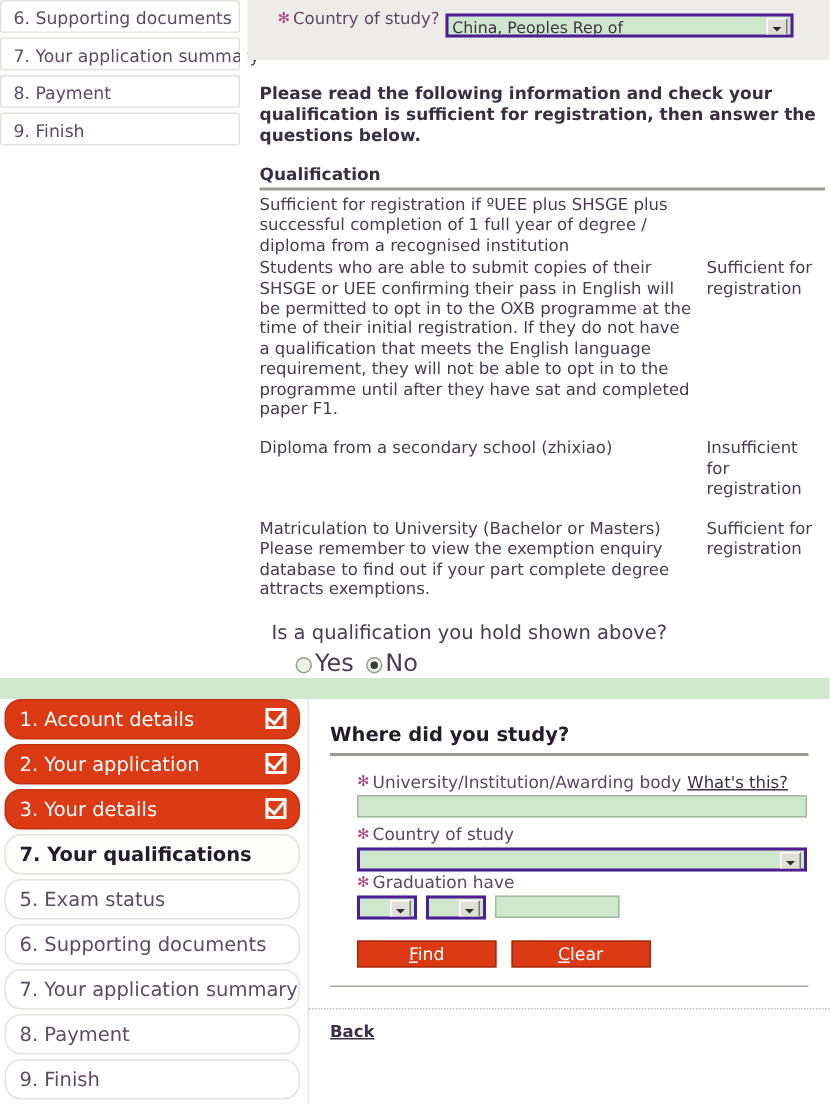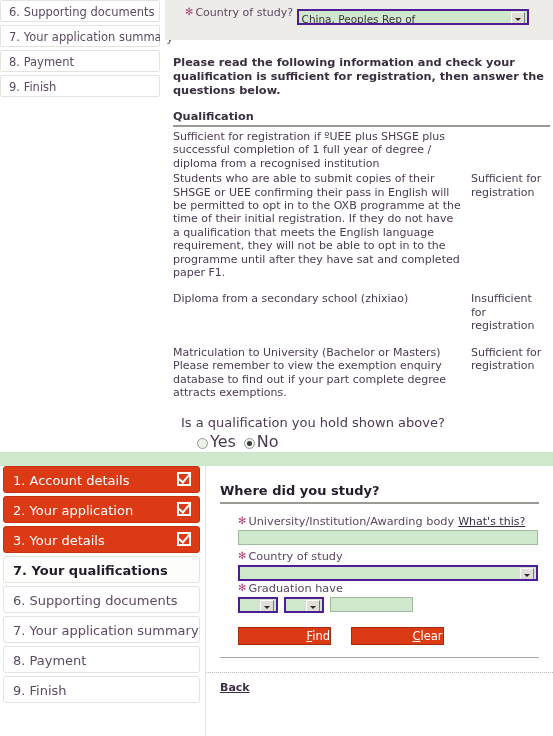--- a/index.html
+++ b/index.html
@@ -220,21 +220,21 @@
     position: absolute;
     left: 3px; top: 0;
     width: 197px;
   }
   .step {
     height: 27px;
     line-height: 27px;
     margin-bottom: 3px;
     padding-left: 9px;
     font-size: 13px;
-    border-radius: 3px;
+    border-radius: 11px;
     box-sizing: border-box;
     position: relative;
     white-space: nowrap;
   }
   .step.done {
     background: #dc3a14;
     color: #ffffff;
     border: 1px solid #c5310f;
   }
   .step.current {
@@ -313,23 +313,22 @@
   #institution-input { width: 300px; }
   #country-select-bottom { width: 300px; }
   .date-row { display: flex; gap: 6px; margin-top: 2px; }
   .small-select { width: 40px; }
   .year-input { width: 83px; height: 15px; }
   .btn-row { margin-top: 10px; }
   .btn-row .red-btn {
     width: 93px;
     height: 18px;
     line-height: 16px;
-    margin-right: 16px;
+    margin-right: 6px;
     font-size: 11.5px;
-    text-align: right;
   }
   .bottom-rule {
     border-top: 1px solid #a9a9a3;
     margin: 12px 14px 0 14px;
   }
   .bottom-dotted {
     border-top: 1px dotted #bdbdb7;
     margin: 14px 0 0 0;
   }
   .bottom-back { margin: 8px 0 0 14px; }
@@ -426,20 +425,23 @@
     <div class="step done">
       <span>2. Your application</span>
       <span class="tick"></span>
     </div>
     <div class="step done">
       <span>3. Your details</span>
       <span class="tick"></span>
     </div>
     <div class="step current">
       <span>7. Your qualifications</span>
+    </div>
+    <div class="step todo">
+      <span>5. Exam status</span>
     </div>
     <div class="step todo">
       <span>6. Supporting documents</span>
     </div>
     <div class="step todo">
       <span>7. Your application summary</span>
     </div>
     <div class="step todo">
       <span>8. Payment</span>
     </div>

